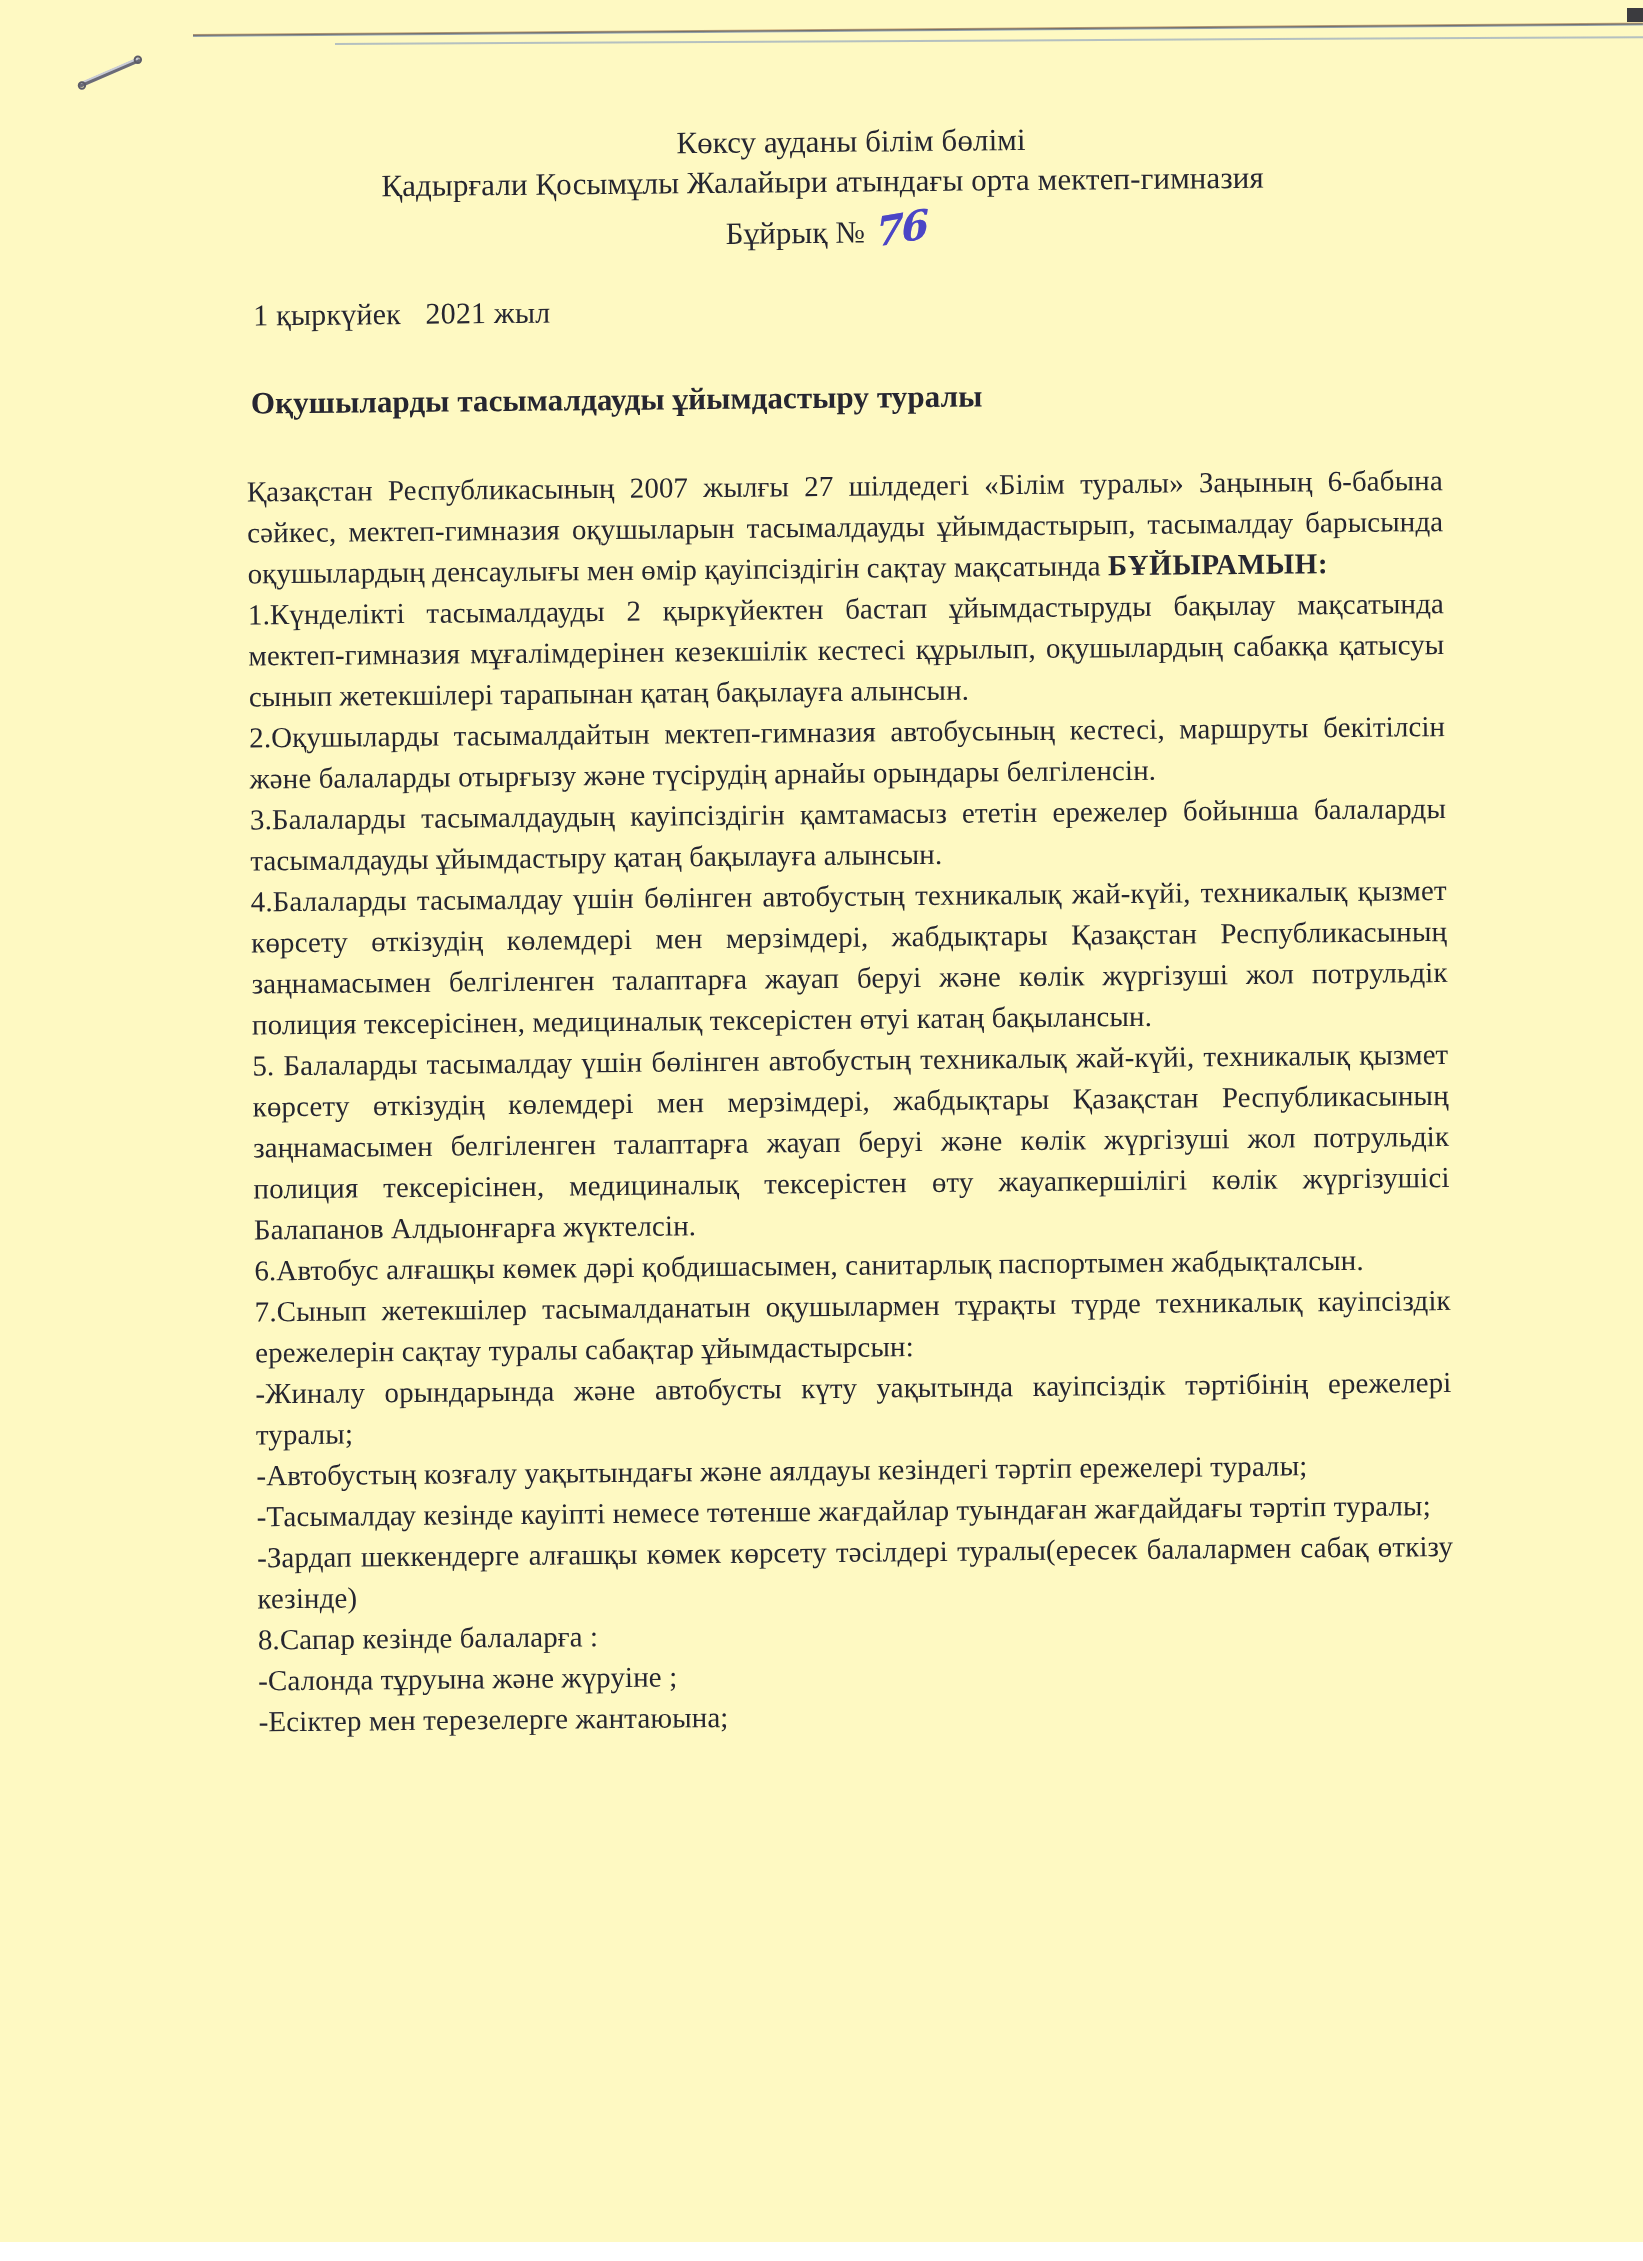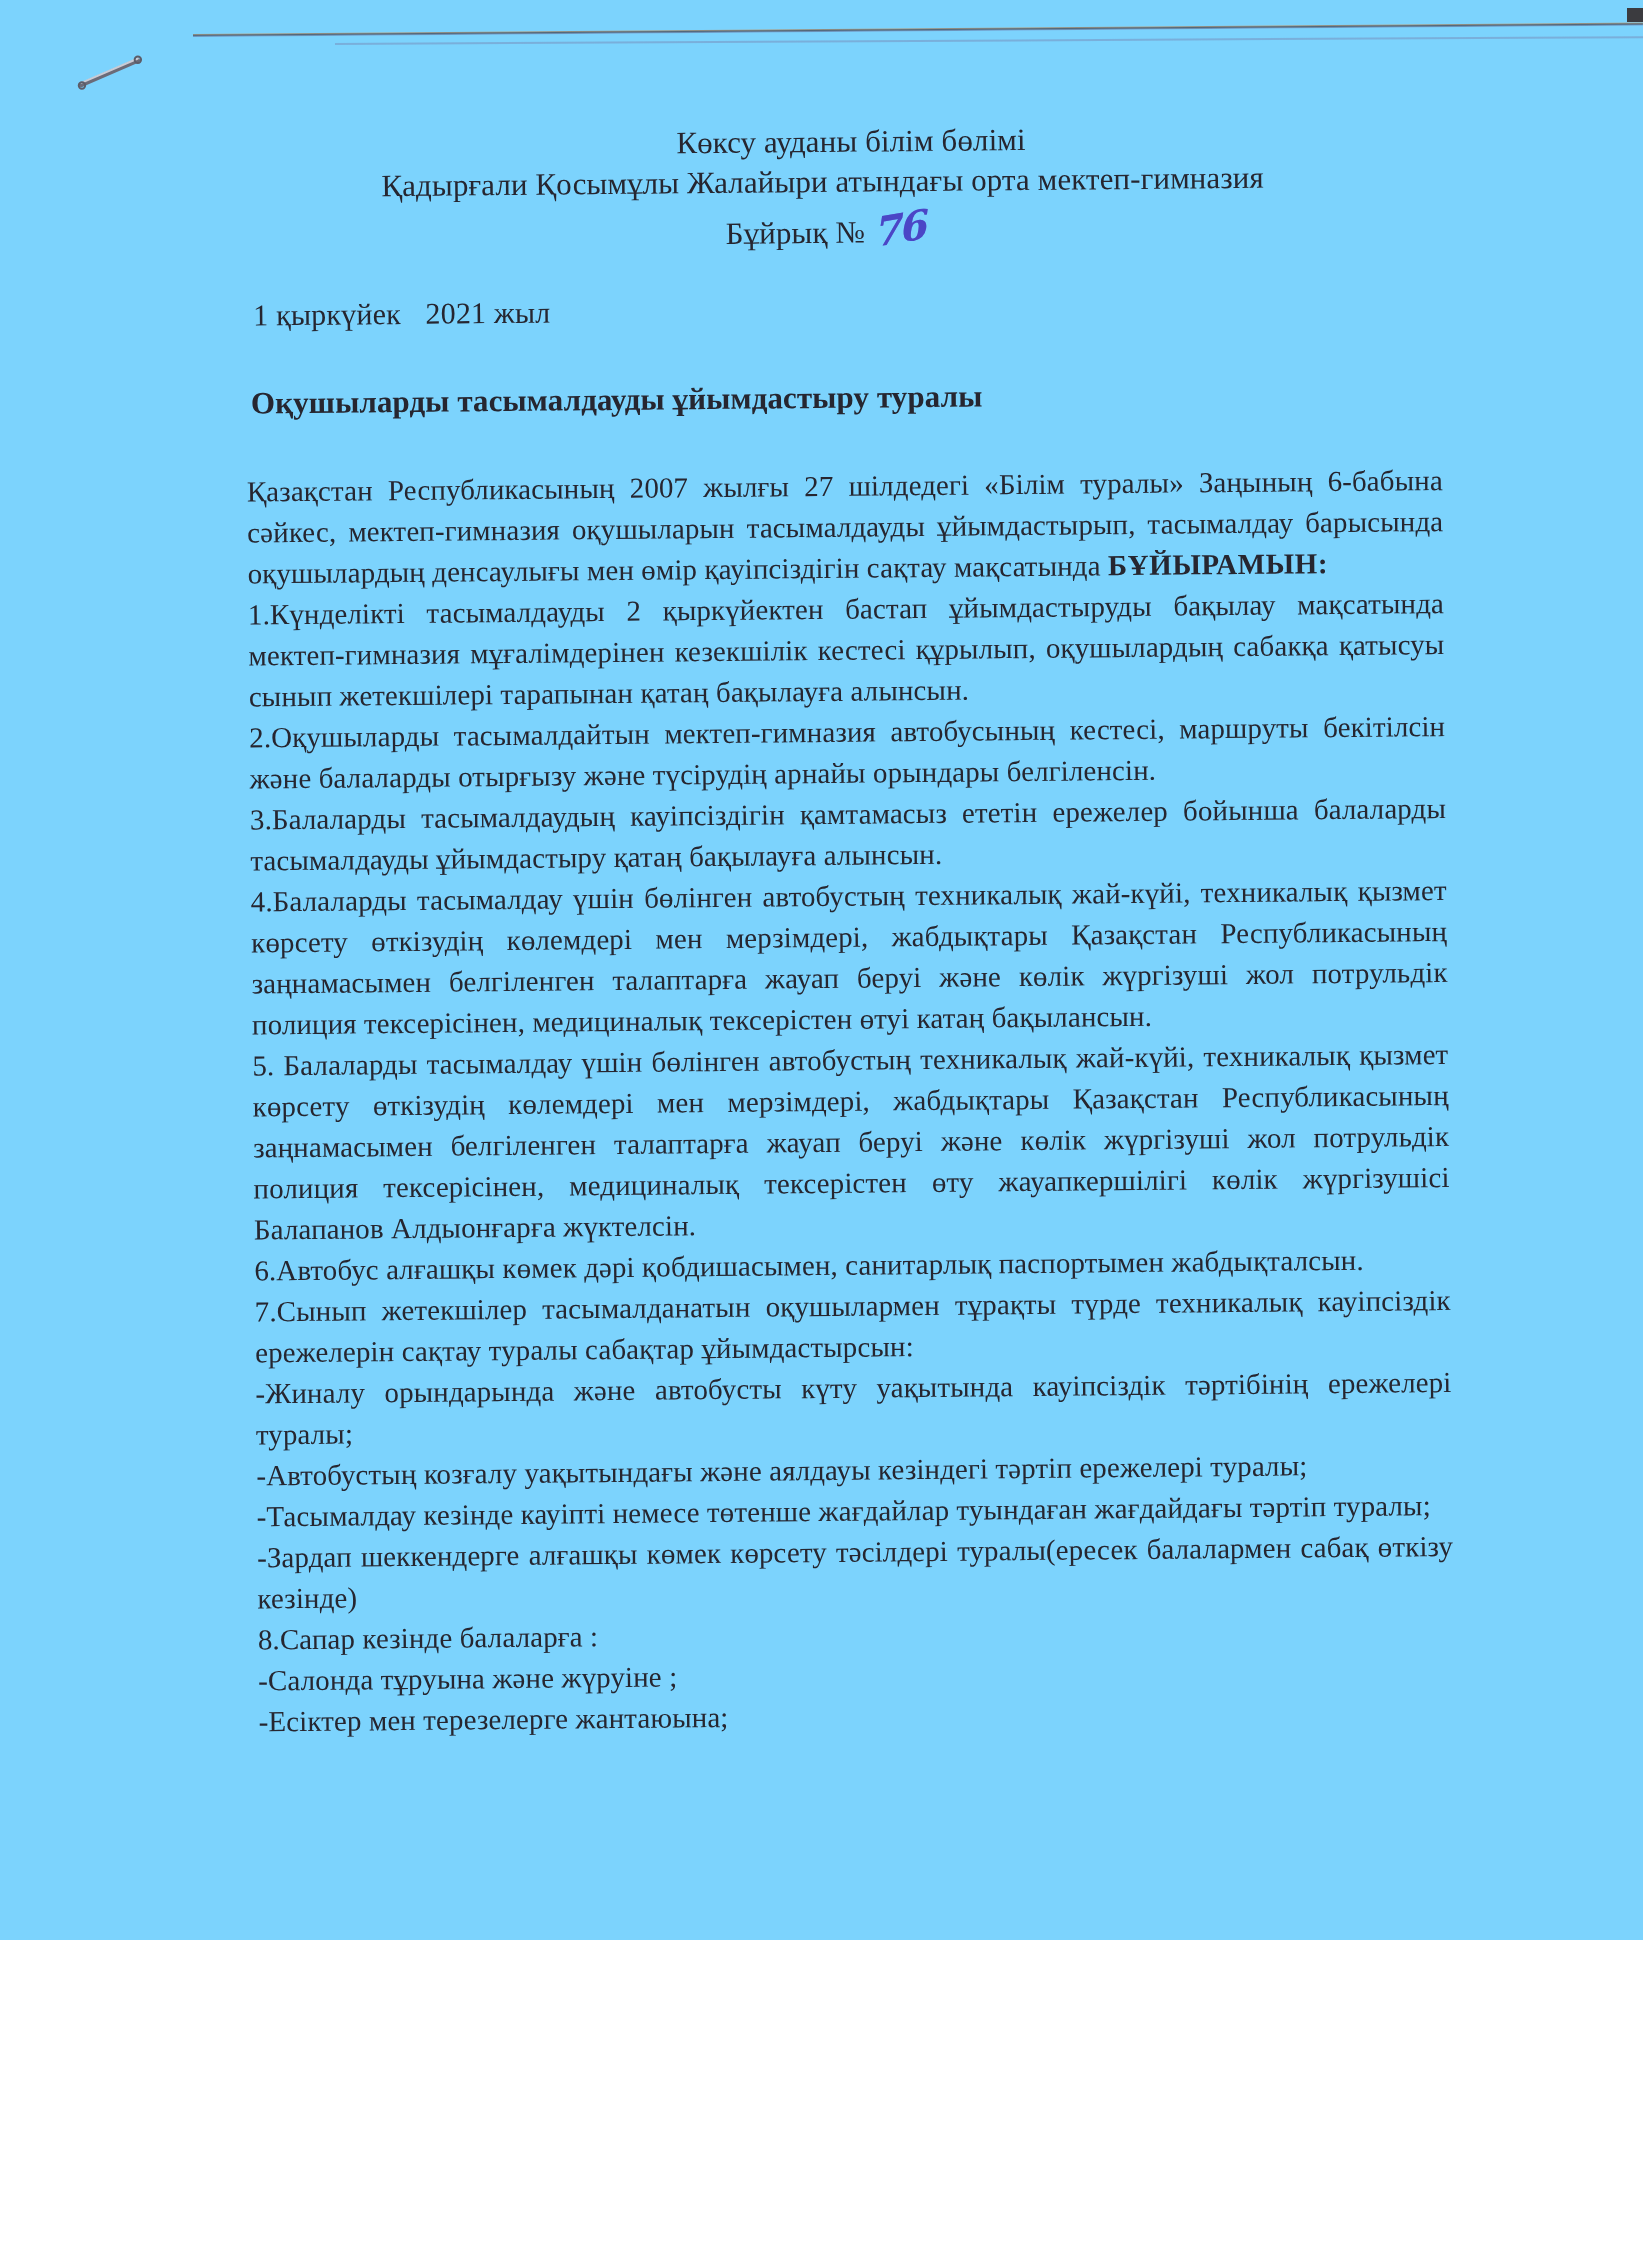--- a/index.html
+++ b/index.html
@@ -4,22 +4,22 @@
 <title>Scanned Order Document</title>
 <style>
   html, body {
     margin: 0;
     padding: 0;
     background: #ffffff;
   }
   .page {
     position: relative;
     width: 1644px;
-    height: 1940px;
-    background: #7dd3fc;
+    height: 2242px;
+    background: #fef9c3;
     overflow: hidden;
     font-family: "Liberation Serif", "DejaVu Serif", serif;
     color: #262630;
   }
 
   
   .scan-top-edge {
     position: absolute;
     left: 193px;
     top: 34px;

